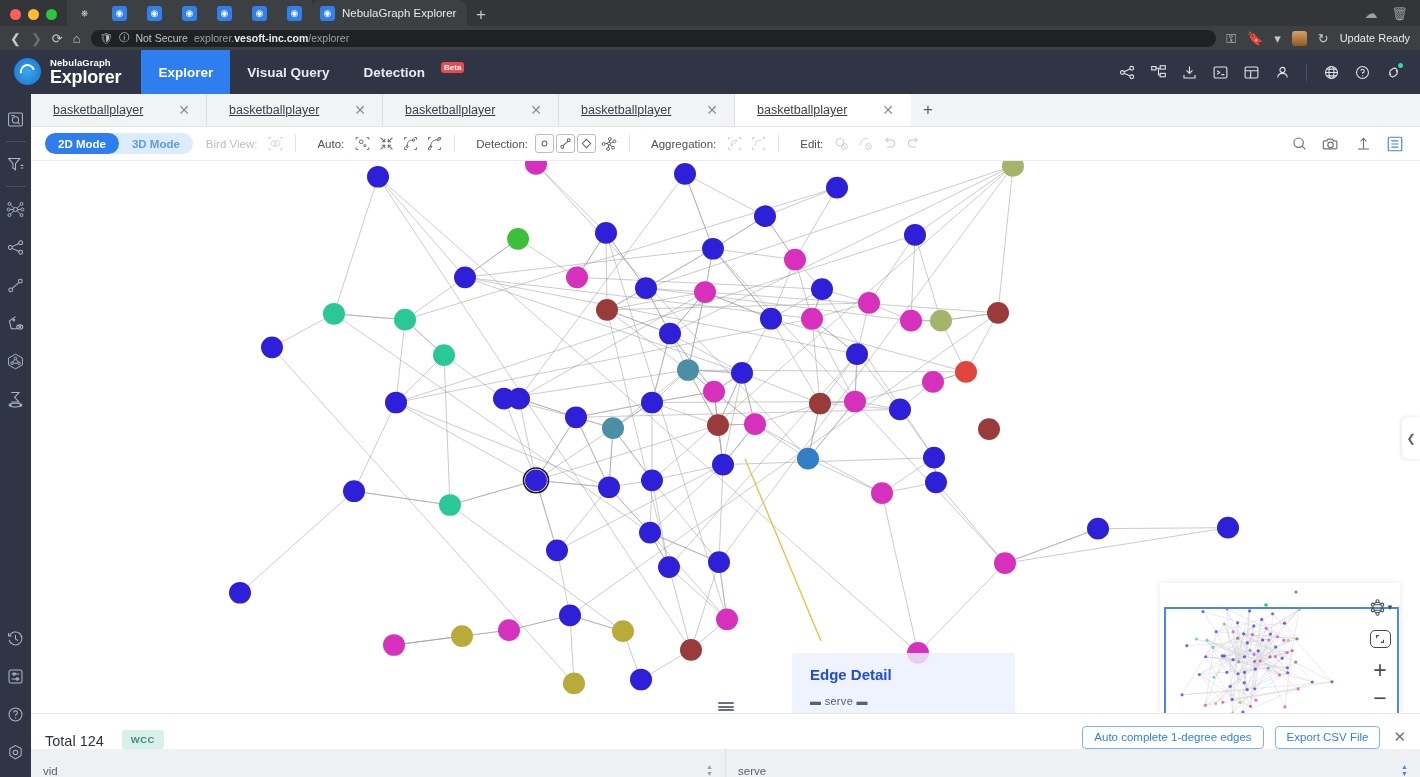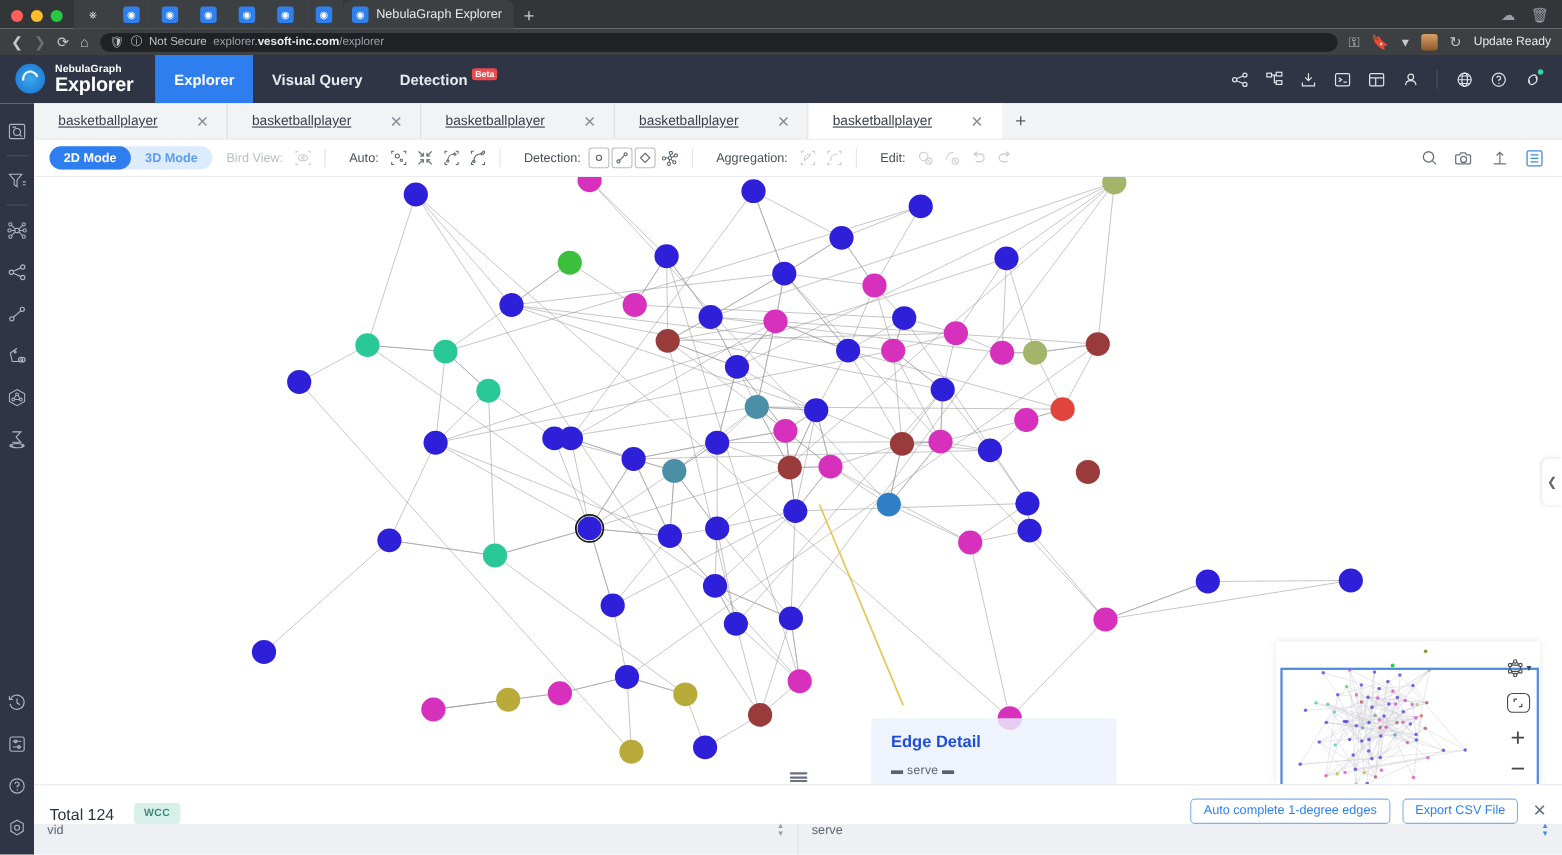--- a/index.html
+++ b/index.html
@@ -85,21 +85,21 @@
   .brand-text .t2 { color: #fff; font-size: 18px; font-weight: 700; letter-spacing: -.2px; }
 
   .mainnav { display: flex; align-items: stretch; height: 100%; }
   .navitem {
     display: flex; align-items: center; padding: 0 17px;
     color: #e7eaf0; font-size: 13.5px; font-weight: 600; position: relative;
   }
   .navitem.active { background: #2f7ef0; color: #fff; }
   .beta-badge {
     background: #ed4a50; color: #fff; font-size: 8px; font-weight: 700;
-    border-radius: 3px; padding: 1px 3px; margin-left: 4px;
+    border-radius: 3px; padding: 1px 3px; margin-left: 16px;
     position: relative; top: -5px;
   }
   .header-icons { margin-left: auto; display: flex; align-items: center; gap: 5px; padding-right: 14px; }
   .hico {
     width: 26px; height: 26px; display: flex; align-items: center; justify-content: center;
     color: #dfe3ea; position: relative;
   }
   .hsep { width: 1px; height: 17px; background: #4b5265; margin: 0 6px; }
   .greendot {
     position: absolute; width: 5px; height: 5px; border-radius: 50%;
@@ -227,21 +227,21 @@
     border: 1px solid #7fb3ef; color: #2f80ed; background: #fff;
     border-radius: 4px; font-size: 11.5px; padding: 5px 11px; line-height: 1;
   }
   .rb-close { color: #6a7080; font-size: 15px; padding-left: 2px; }
 
   .gridhead {
     height: 28px; background: #eef0f4; display: flex; align-items: center;
     font-size: 11.5px; color: #5c626e;
   }
   .gh-cell {
-    display: flex; align-items: flex-start; padding: 0 12px; height: 100%;
+    display: flex; align-items: flex-end; padding: 0 12px; height: 100%;
     border-right: 1px solid #dfe2e8; position: relative;
   }
   .gh-cell.vid { width: 695px; }
   .gh-cell .sorter {
     margin-left: auto; display: flex; flex-direction: column; gap: 1px;
     color: #9aa0ab; font-size: 7px; line-height: 6px;
   }
   .gh-cell.label { flex: 1; border-right: none; }
   .gh-cell.label .sorter { color: #4a89dc; }
 </style>

